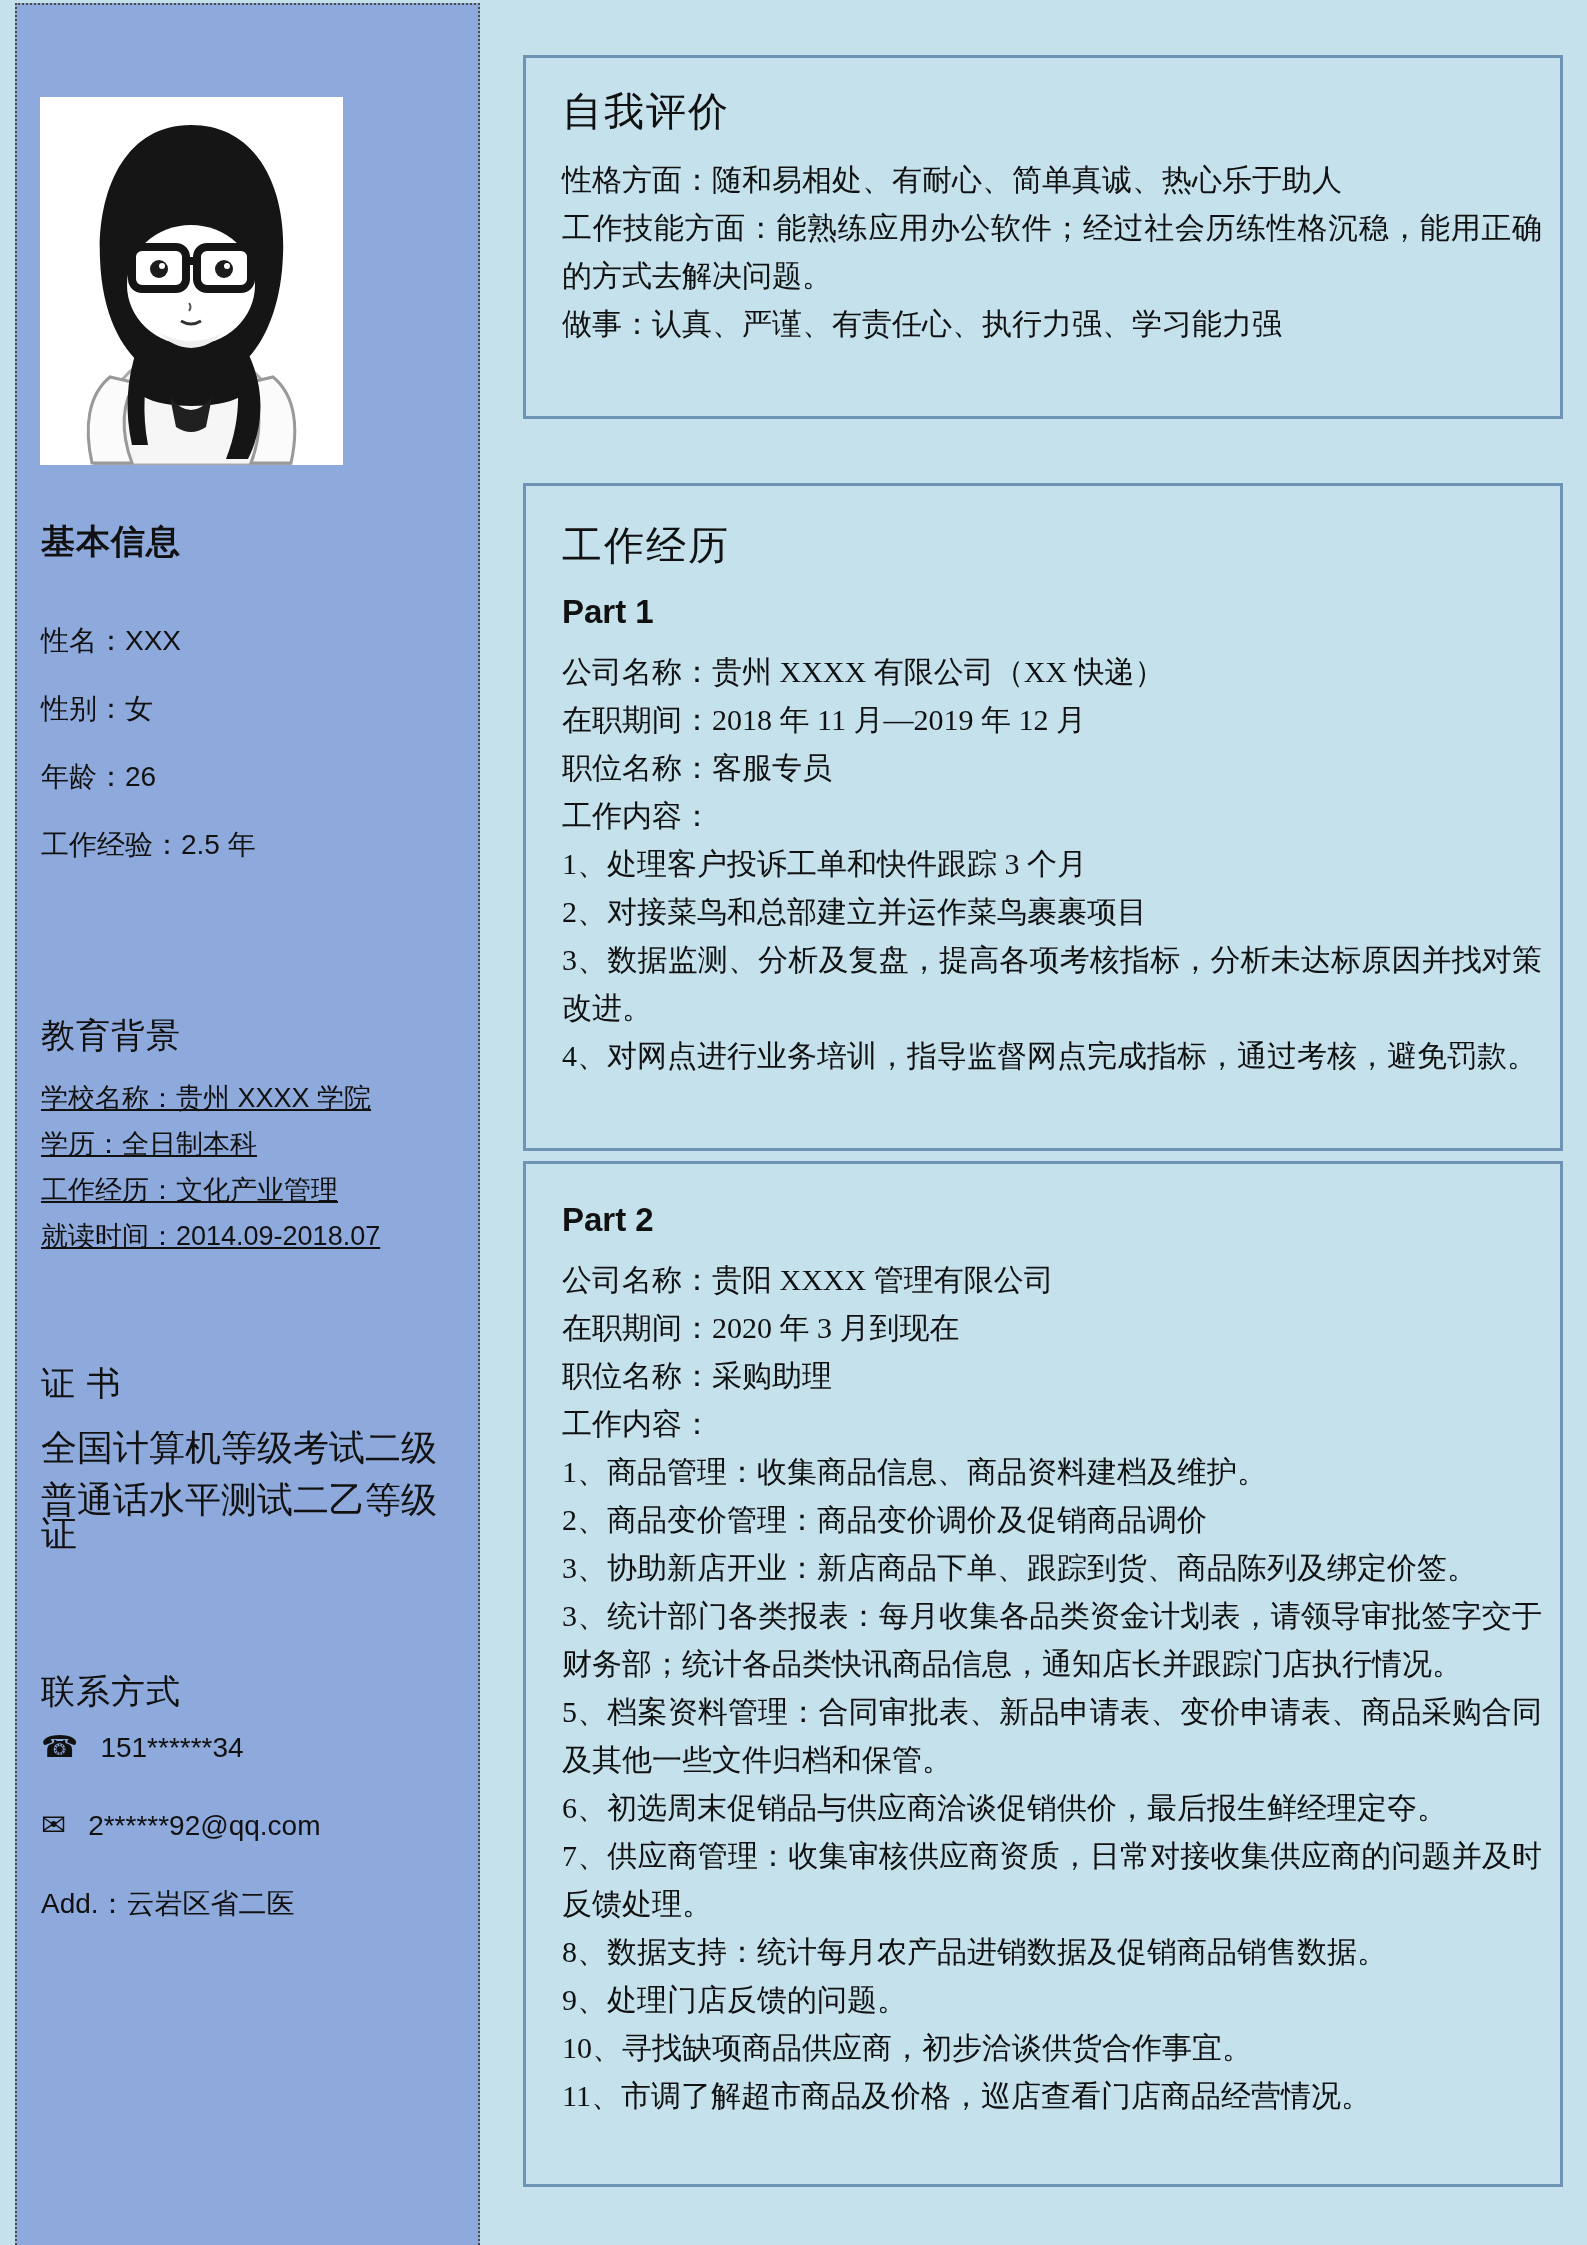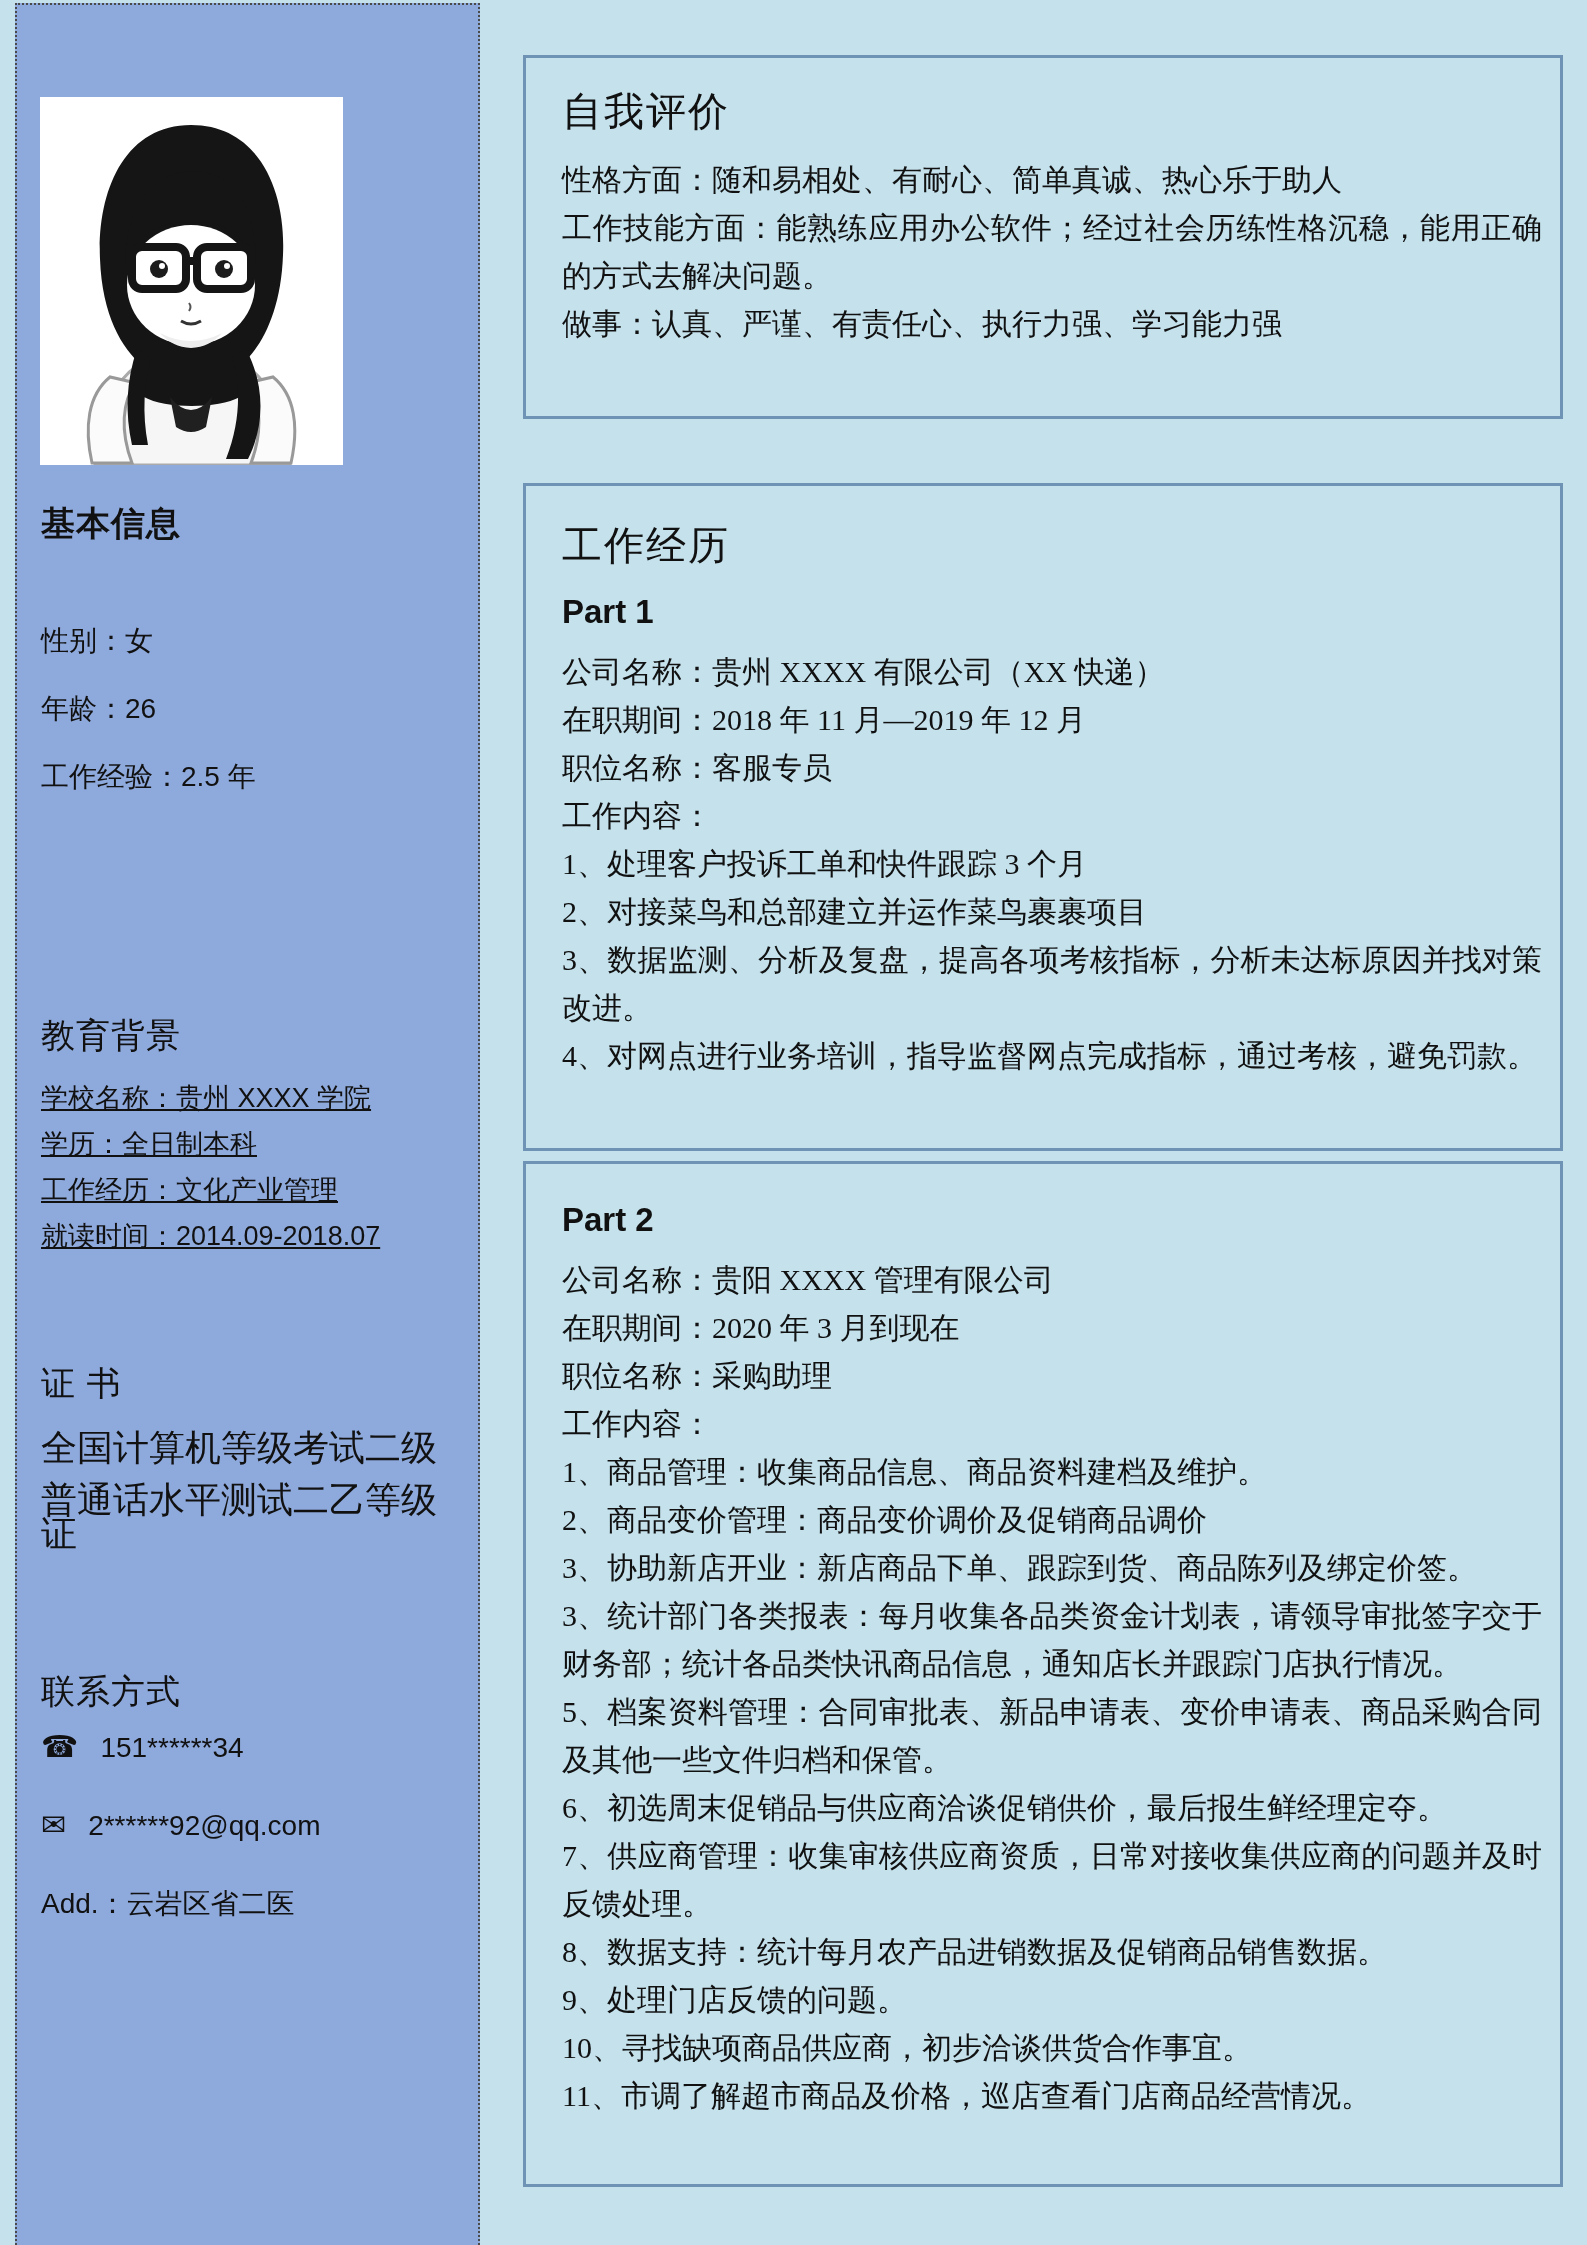--- a/index.html
+++ b/index.html
@@ -100,22 +100,23 @@
       <circle cx="122" cy="169" r="3" fill="#ffffff"></circle>
       <circle cx="187" cy="169" r="3" fill="#ffffff"></circle>
 
       <path d="M149,206 q3,4 0,8" stroke="#555555" stroke-width="2" fill="none"></path>
       <path d="M141,224 q10,6 20,0" stroke="#333333" stroke-width="3" fill="none"></path>
 
       <path d="M130,300 q21,26 42,0 l-6,30 q-15,10 -30,0 Z" fill="#202020"></path>
     </svg>
   </div>
 
-  <h2 class="sb-title" style="top:496px;">基本信息</h2>
+  <h2 class="sb-title" style="top:514px;">基本信息</h2>
   <div class="sb-block fields" style="top:618px;">
+    <p>性名：XXX</p>
     <p>性别：女</p>
     <p>年龄：26</p>
     <p>工作经验：2.5 年</p>
   </div>
 
   <h2 class="sb-title light" style="top:1008px;">教育背景</h2>
   <div class="sb-block edu" style="top:1076px;">
     <p>学校名称：贵州 XXXX 学院</p>
     <p>学历：全日制本科</p>
     <p>工作经历：文化产业管理</p>

